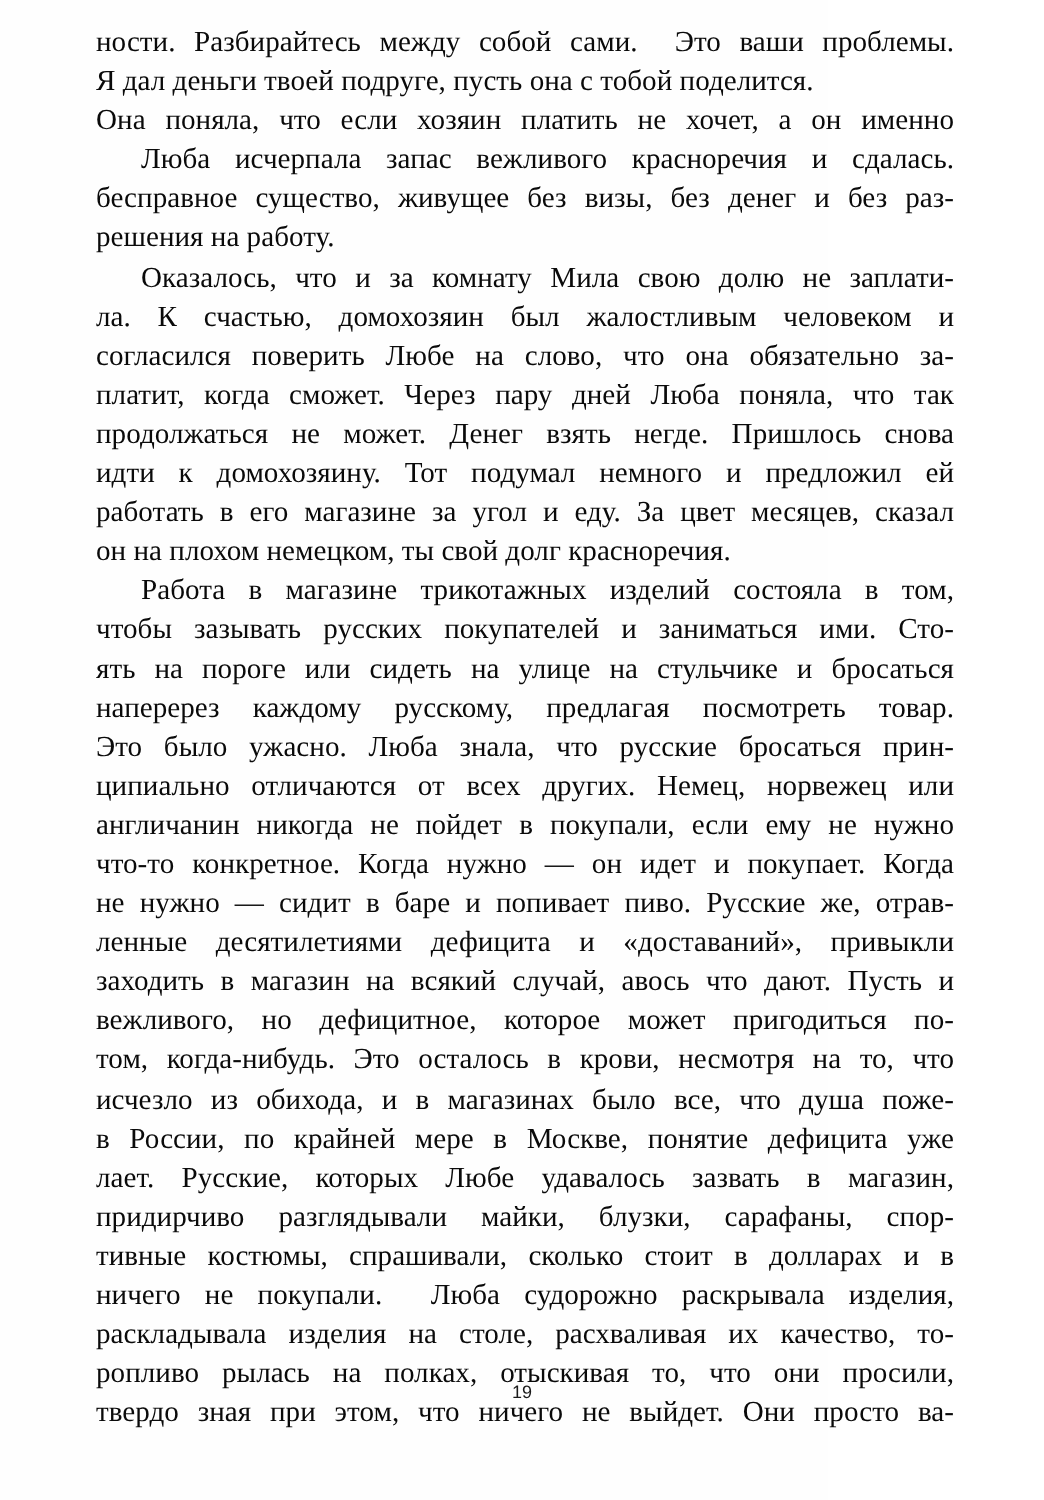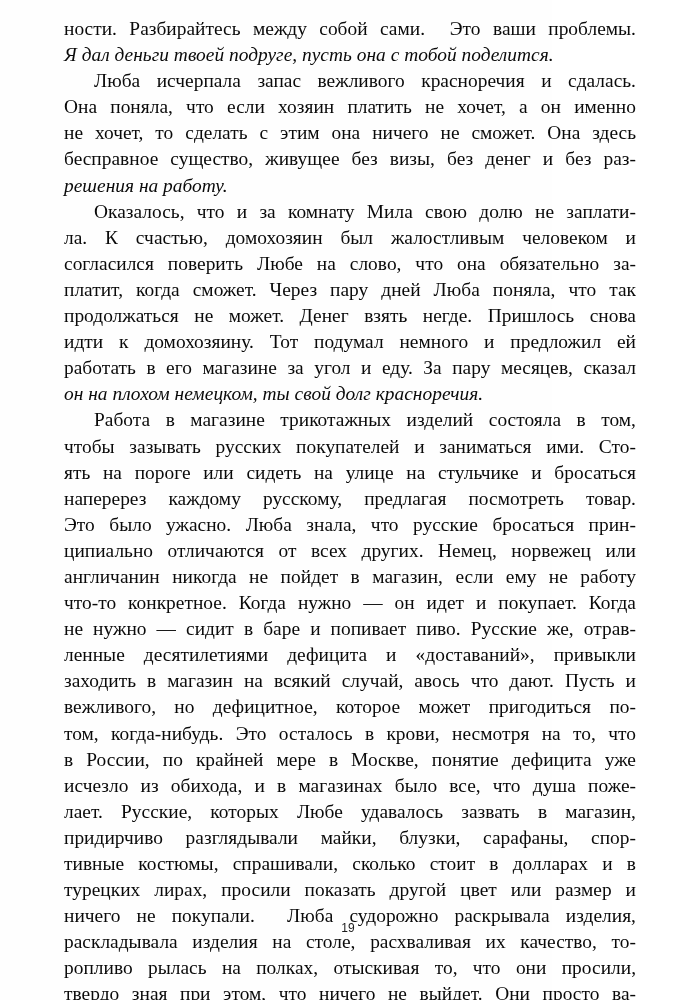--- a/index.html
+++ b/index.html
@@ -46,21 +46,20 @@
   
   .line.just {
     text-align: justify;
     text-align-last: justify;
     white-space: pre-wrap;
   }
   .line.last {
     text-align: left;
     text-align-last: left;
     white-space: pre-wrap;
-    font-style: italic;
   }
   .indent {
     padding-left: 30px;
   }
   #page-number {
     position: absolute;
     left: 0;
     top: 918px;
     width: 696px;
     text-align: center;
@@ -74,56 +73,54 @@
 <body>
 
 <div id="page">
 
   <div id="text-block">
       <div class="para">
         <span class="line just">ности. Разбирайтесь между собой сами.  Это ваши проблемы.</span>
         <span class="line last">Я дал деньги твоей подруге, пусть она с тобой поделится.</span>
       </div>
       <div class="para">
+        <span class="line just">Она поняла, что если хозяин платить не хочет, а он именно</span>
         <span class="line just indent">Люба исчерпала запас вежливого красноречия и сдалась.</span>
-        <span class="line just">Она поняла, что если хозяин платить не хочет, а он именно</span>
-        <span class="line just">не хочет, то сделать с этим она ничего не сможет. Она здесь</span>
         <span class="line just">бесправное существо, живущее без визы, без денег и без раз-</span>
         <span class="line last">решения на работу.</span>
       </div>
       <div class="para">
         <span class="line just indent">Оказалось, что и за комнату Мила свою долю не заплати-</span>
         <span class="line just">ла. К счастью, домохозяин был жалостливым человеком и</span>
         <span class="line just">согласился поверить Любе на слово, что она обязательно за-</span>
         <span class="line just">платит, когда сможет. Через пару дней Люба поняла, что так</span>
         <span class="line just">продолжаться не может. Денег взять негде. Пришлось снова</span>
         <span class="line just">идти к домохозяину. Тот подумал немного и предложил ей</span>
-        <span class="line just">работать в его магазине за угол и еду. За пару месяцев, сказал</span>
+        <span class="line just">работать в его магазине за угол и еду. За цвет месяцев, сказал</span>
         <span class="line last">он на плохом немецком, ты свой долг красноречия.</span>
       </div>
       <div class="para">
         <span class="line just indent">Работа в магазине трикотажных изделий состояла в том,</span>
         <span class="line just">чтобы зазывать русских покупателей и заниматься ими. Сто-</span>
         <span class="line just">ять на пороге или сидеть на улице на стульчике и бросаться</span>
         <span class="line just">наперерез каждому русскому, предлагая посмотреть товар.</span>
         <span class="line just">Это было ужасно. Люба знала, что русские бросаться прин-</span>
         <span class="line just">ципиально отличаются от всех других. Немец, норвежец или</span>
-        <span class="line just">англичанин никогда не пойдет в магазин, если ему не работу</span>
+        <span class="line just">англичанин никогда не пойдет в покупали, если ему не нужно</span>
         <span class="line just">что-то конкретное. Когда нужно — он идет и покупает. Когда</span>
         <span class="line just">не нужно — сидит в баре и попивает пиво. Русские же, отрав-</span>
         <span class="line just">ленные десятилетиями дефицита и «доставаний», привыкли</span>
         <span class="line just">заходить в магазин на всякий случай, авось что дают. Пусть и</span>
         <span class="line just">вежливого, но дефицитное, которое может пригодиться по-</span>
         <span class="line just">том, когда-нибудь. Это осталось в крови, несмотря на то, что</span>
+        <span class="line just">исчезло из обихода, и в магазинах было все, что душа поже-</span>
         <span class="line just">в России, по крайней мере в Москве, понятие дефицита уже</span>
-        <span class="line just">исчезло из обихода, и в магазинах было все, что душа поже-</span>
         <span class="line just">лает. Русские, которых Любе удавалось зазвать в магазин,</span>
         <span class="line just">придирчиво разглядывали майки, блузки, сарафаны, спор-</span>
         <span class="line just">тивные костюмы, спрашивали, сколько стоит в долларах и в</span>
-        <span class="line just">турецких лирах, просили показать другой цвет или размер и</span>
         <span class="line just">ничего не покупали.  Люба судорожно раскрывала изделия,</span>
         <span class="line just">раскладывала изделия на столе, расхваливая их качество, то-</span>
         <span class="line just">ропливо рылась на полках, отыскивая то, что они просили,</span>
         <span class="line just">твердо зная при этом, что ничего не выйдет. Они просто ва-</span>
       </div>
     </div>
 
   <div id="page-number">19</div>
 
 </div>

